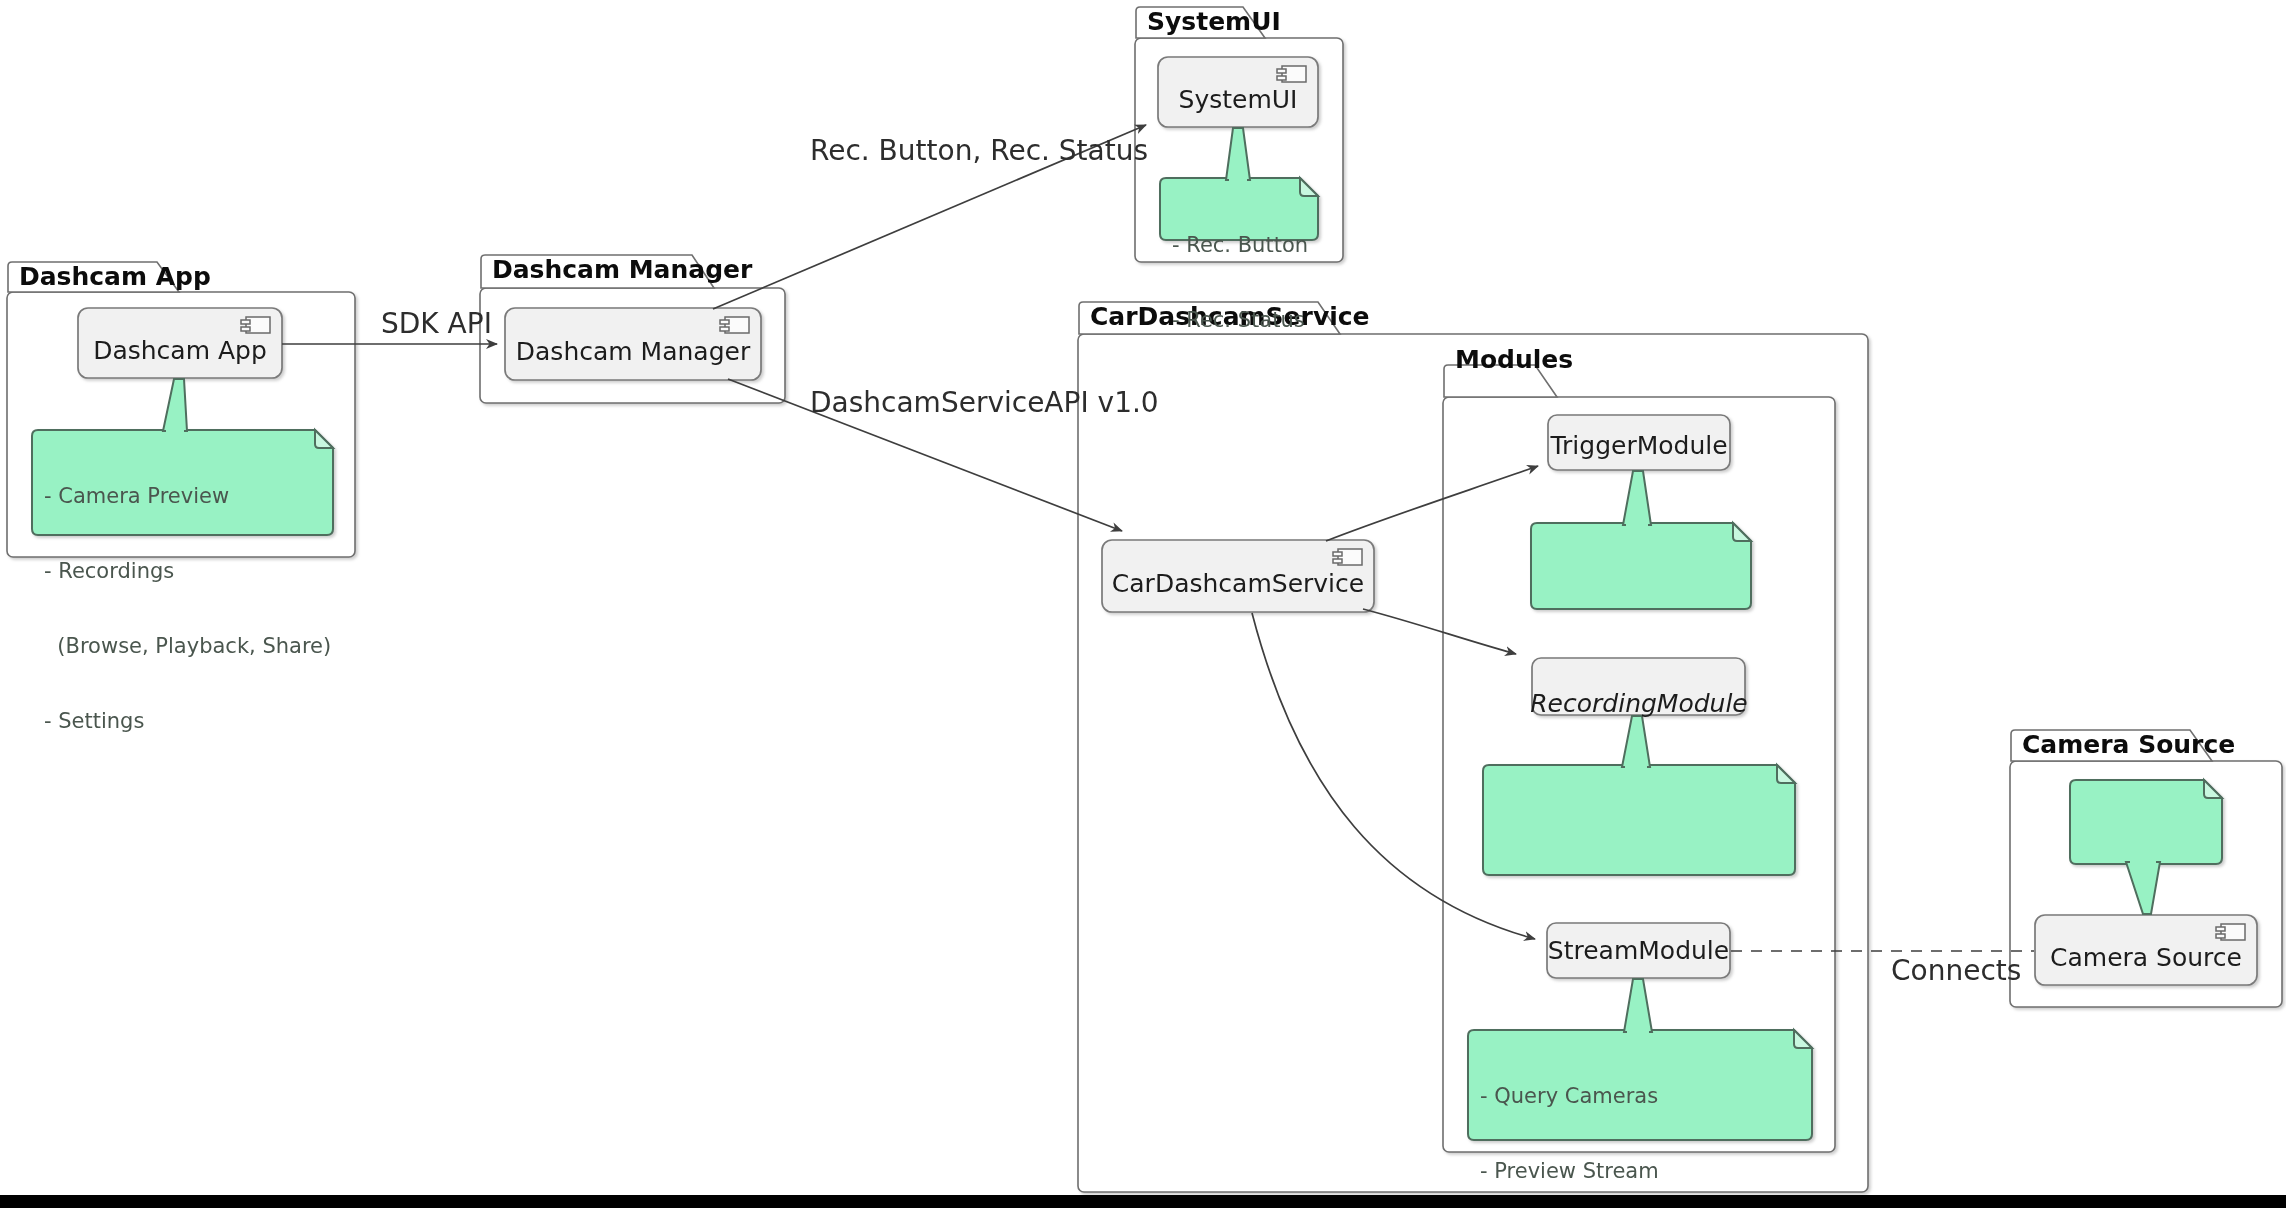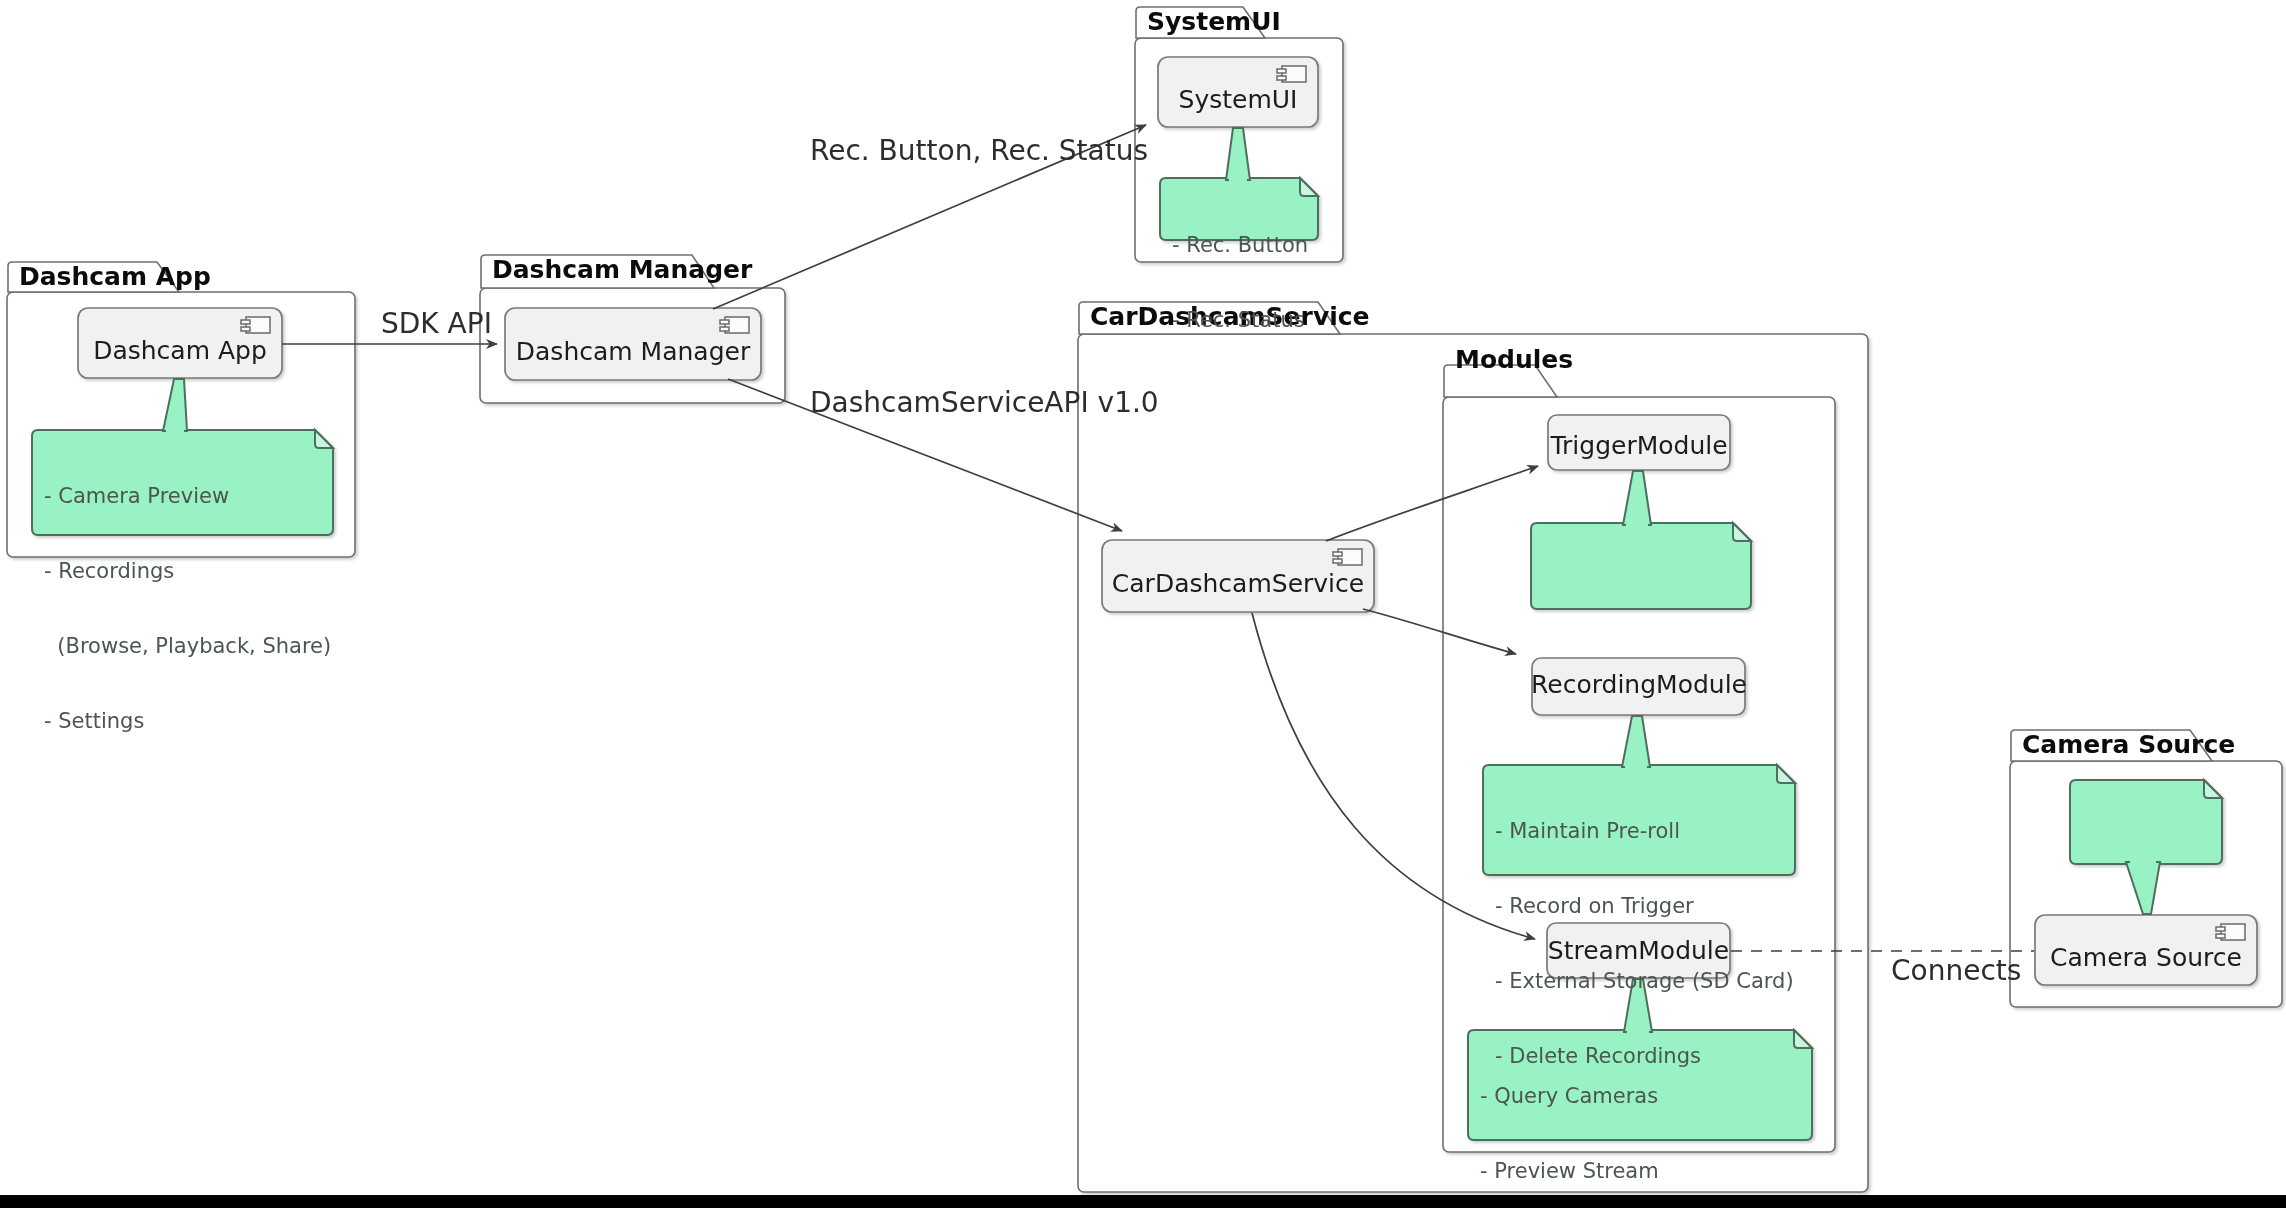--- a/index.html
+++ b/index.html
@@ -164,40 +164,34 @@
 <div class="abs pkg-title" style="left:1147px;top:8px;">SystemUI</div>
 <div class="abs pkg-title" style="left:1090px;top:303px;">CarDashcamService</div>
 <div class="abs pkg-title" style="left:1455px;top:346px;">Modules</div>
 <div class="abs pkg-title" style="left:2022px;top:731px;">Camera Source</div>
 
 <div class="abs comp-label with-icon" style="left:78px;top:308px;width:204px;height:70px;">Dashcam App</div>
 <div class="abs comp-label with-icon" style="left:505px;top:308px;width:256px;height:72px;">Dashcam Manager</div>
 <div class="abs comp-label with-icon" style="left:1158px;top:57px;width:160px;height:70px;">SystemUI</div>
 <div class="abs comp-label with-icon" style="left:1102px;top:540px;width:272px;height:72px;">CarDashcamService</div>
 <div class="abs comp-label" style="left:1548px;top:415px;width:182px;height:61px;">TriggerModule</div>
-<div class="abs comp-label" style="left:1532px;top:656px;width:214px;height:57px;">RecordingModule</div>
+<div class="abs comp-label" style="left:1532px;top:675px;width:214px;height:57px;font-style:italic;">RecordingModule</div>
 <div class="abs comp-label" style="left:1547px;top:923px;width:183px;height:55px;text-align:right;">StreamModule</div>
 <div class="abs comp-label with-icon" style="left:2035px;top:915px;width:222px;height:70px;">Camera Source</div>
 
 <div class="abs note-text" style="left:1172px;top:183px;">
   <div>- Rec. Button</div>
   <div>- Rec. Status</div>
 </div>
 <div class="abs note-text" style="left:44px;top:434px;">
   <div>- Camera Preview</div>
   <div>- Recordings</div>
   <div>  (Browse, Playback, Share)</div>
   <div>- Settings</div>
 </div>
-<div class="abs note-text" style="left:1495px;top:769px;">
-  <div>- Maintain Pre-roll</div>
-  <div>- Record on Trigger</div>
-  <div>- External Storage (SD Card)</div>
-  <div>- Delete Recordings</div>
-</div>
 <div class="abs note-text" style="left:1480px;top:1034px;">
   <div>- Query Cameras</div>
   <div>- Preview Stream</div>
   
   
 </div>
 
 <div class="abs edge-label" style="left:381px;top:307px;">SDK API</div>
 <div class="abs edge-label" style="left:810px;top:134px;">Rec. Button, Rec. Status</div>
 <div class="abs edge-label" style="left:810px;top:386px;">DashcamServiceAPI v1.0</div>

